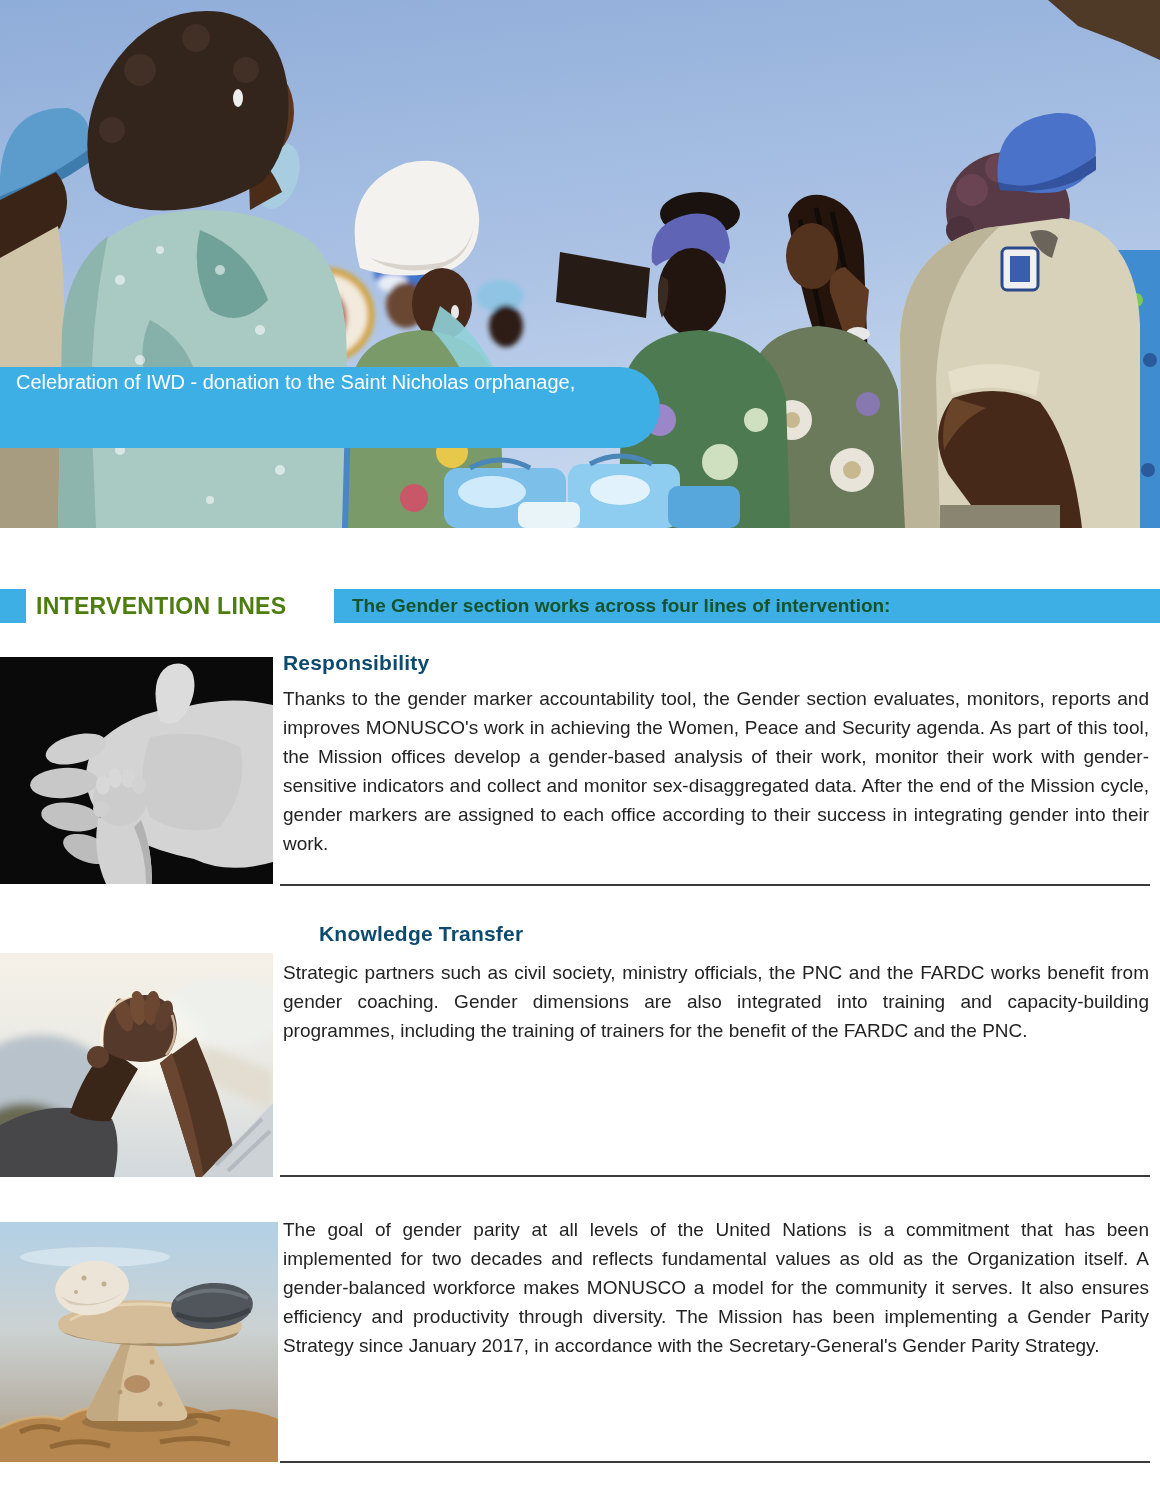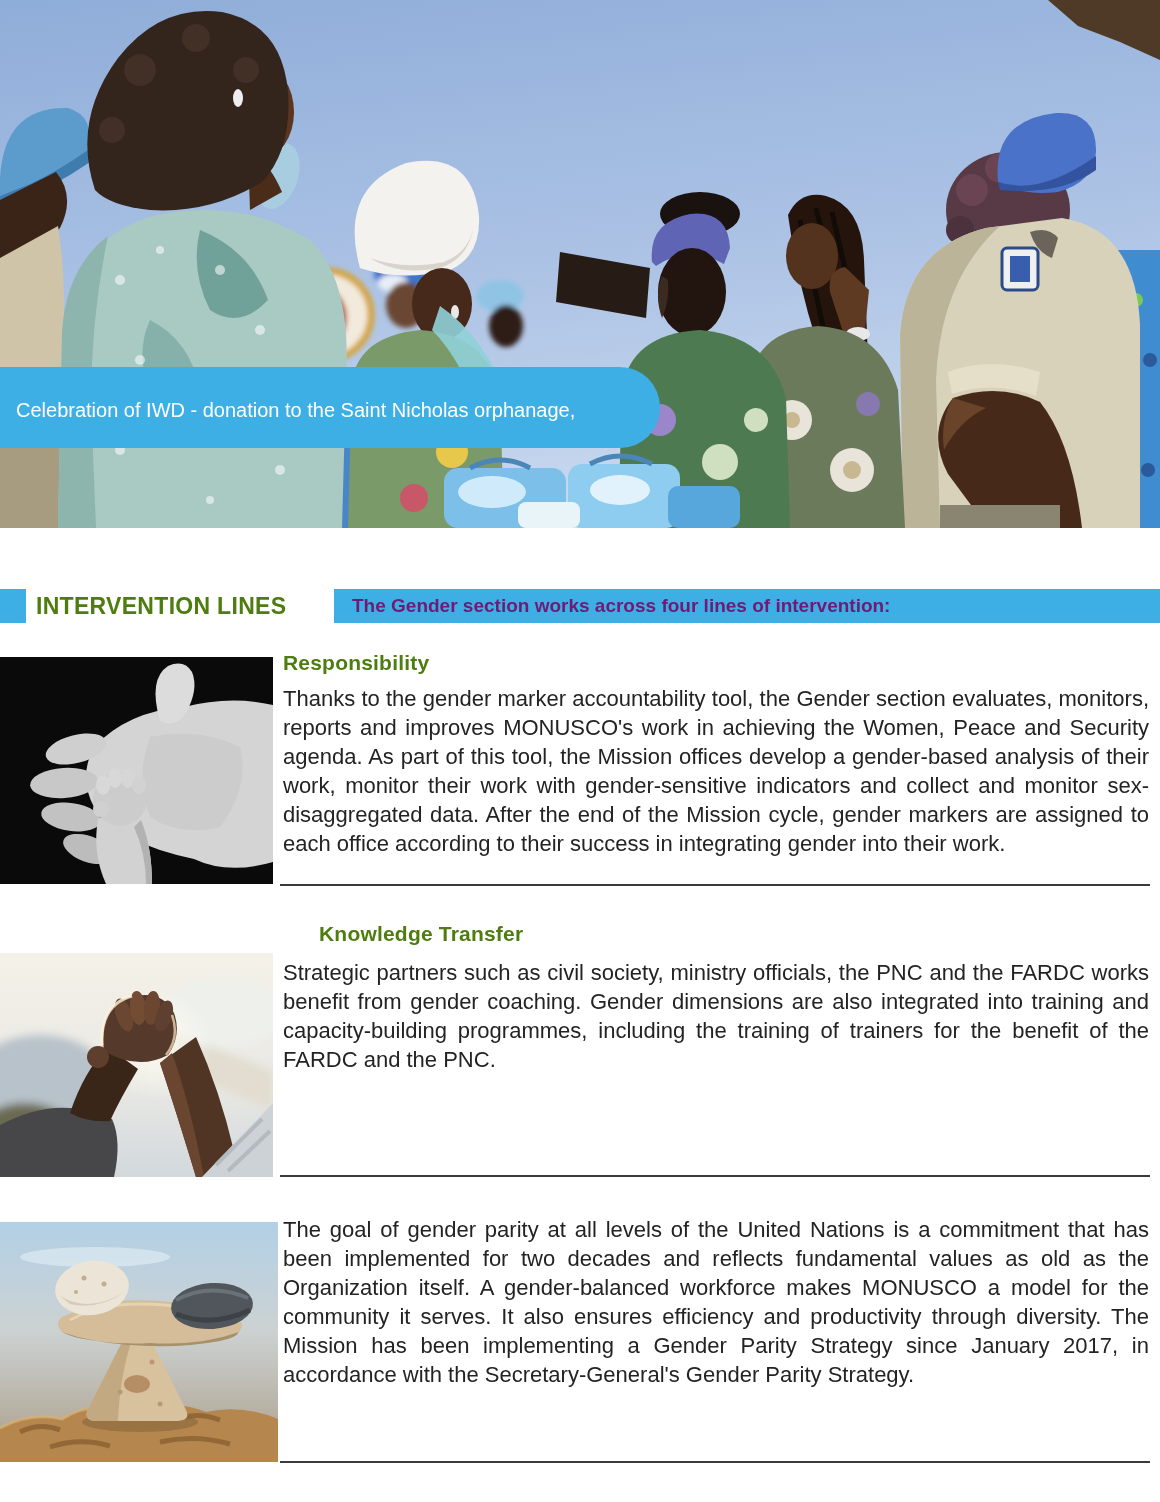--- a/index.html
+++ b/index.html
@@ -9,45 +9,45 @@
     position:relative; width:1160px; height:1502px; margin:0 auto;
     background:#ffffff; overflow:hidden;
   }
   
   .hero { position:absolute; left:0; top:0; width:1160px; height:528px; overflow:hidden; }
   .hero svg { display:block; width:100%; height:100%; }
   .caption {
     position:absolute; left:0; top:367px; width:660px; min-height:81px;
     background:var(--accent); color:#ffffff;
     border-radius:0 40px 40px 0;
-    padding:28px 40px 12px 16px;
+    padding:0 40px 12px 16px;
     font-size:20px; line-height:31px; font-weight:400;
   }
   .caption span { display:block; }
   
   .hdr-square { position:absolute; left:0; top:589px; width:26px; height:34px; background:var(--accent); }
   .hdr-title  {
     position:absolute; left:36px; top:589px; height:34px; line-height:34px;
     font-size:23px; font-weight:700; letter-spacing:0.3px; color:#4d7c0f;
   }
   .hdr-bar {
     position:absolute; left:334px; top:589px; width:826px; height:34px;
-    background:var(--accent); color:#701a75;
+    background:var(--accent); color:#14532d;
     font-size:19px; font-weight:700; line-height:34px; padding-left:18px;
   }
   
   .sec-img { position:absolute; left:0; overflow:hidden; }
   .sec-img svg { display:block; width:100%; height:100%; }
   .sec-text { position:absolute; left:283px; width:866px; color:#1e1e1e; }
   .sec-text h3 {
-    font-size:21px; font-weight:700; color:#4d7c0f; letter-spacing:0.2px;
+    font-size:21px; font-weight:700; color:#0c4a6e; letter-spacing:0.2px;
     margin:0 0 9px 0;
   }
   .sec-text p {
-    font-size:22px; line-height:29px; text-align:justify; margin:0;
+    font-size:19px; line-height:29px; text-align:justify; margin:0;
     color:#232323;
   }
   .sep { position:absolute; left:280px; width:870px; height:2px; background:#3a3a3a; }
 </style>
 </head>
 <body>
 
 <div class="page" style="--accent:#3EAFE4;">
 
   <div class="hero">

